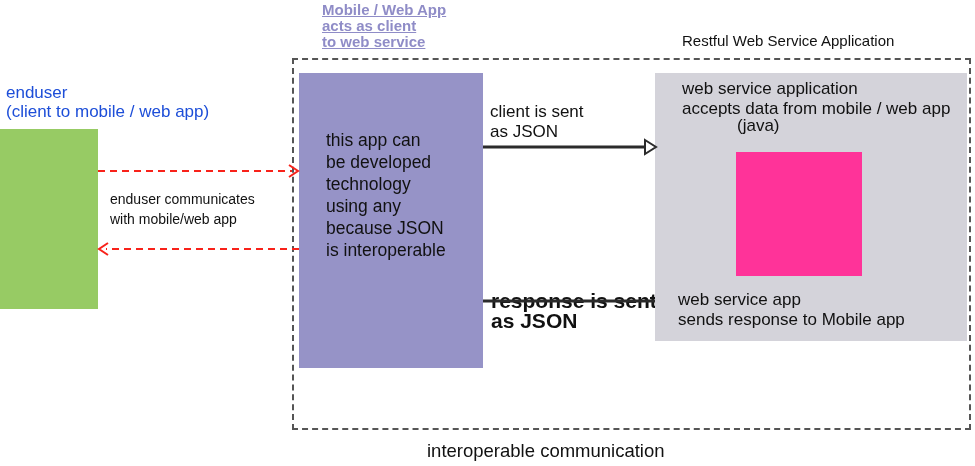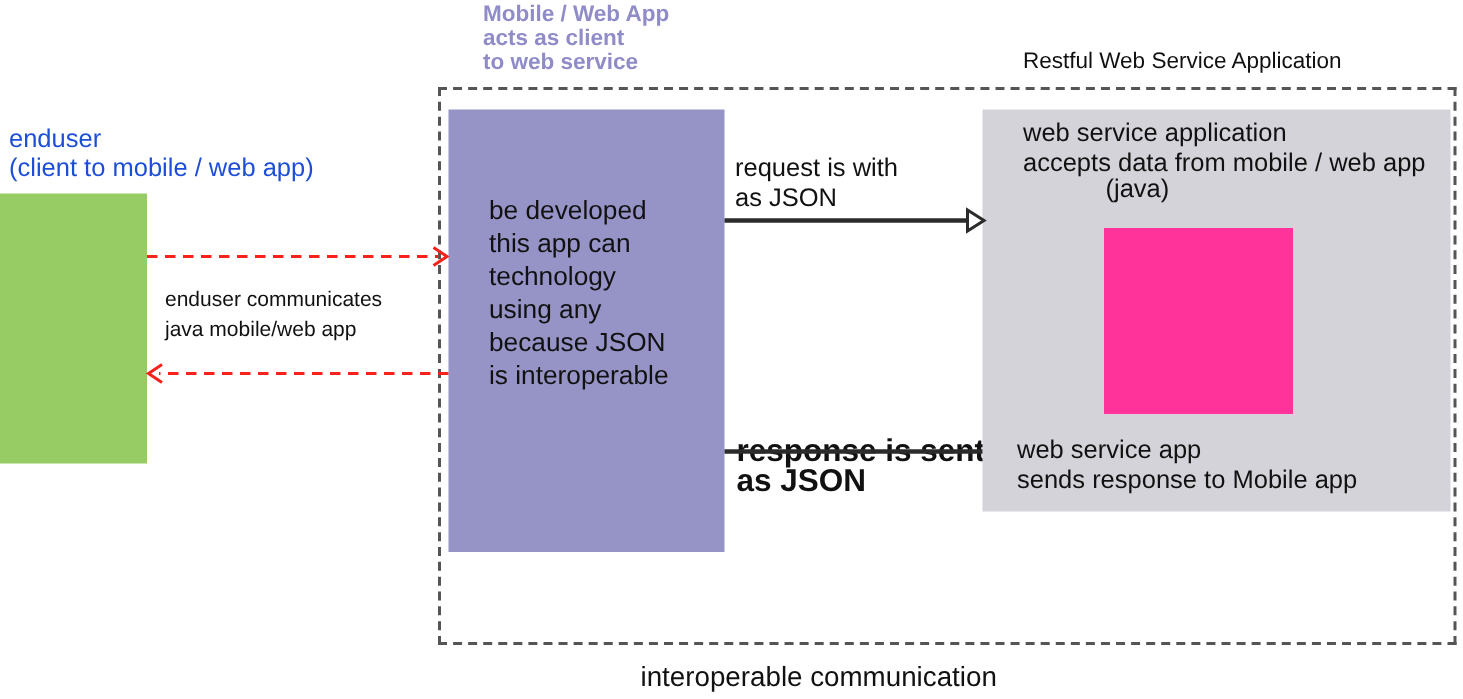--- a/index.html
+++ b/index.html
@@ -9,21 +9,21 @@
     background:#ffffff;
     font-family:"Liberation Sans", sans-serif;
     color:#111;
     overflow:hidden;
   }
   .abs{position:absolute;}
   .line{display:block;white-space:nowrap;}
 
   .mobile-header{
     left:322px;top:2px;
-    font-size:15px;line-height:16px;font-weight:bold;
+    font-size:15px;line-height:16px;font-weight:bold;text-decoration:underline;
   }
   .restful-title{
     left:682px;top:32px;
     font-size:15px;line-height:18px;
   }
   .dashed-region{
     left:292px;top:58px;width:679px;height:372px;
     border:2px dashed #555555;
     box-sizing:border-box;
   }
@@ -95,34 +95,34 @@
   <div class="abs dashed-region" style="border-color: rgb(85, 85, 85);"></div>
 
   <div class="abs enduser-label" style="color: #1d4ed8;">
     <span class="line">enduser</span>
     <span class="line">(client to mobile / web app)</span>
   </div>
   <div class="abs green-box" style="background: rgb(151, 203, 100);"></div>
 
   <div class="abs enduser-comm-label">
     <span class="line">enduser communicates</span>
-    <span class="line">java mobile/web app</span>
+    <span class="line">with mobile/web app</span>
   </div>
 
   <div class="abs purple-box" style="background: rgb(150, 147, 199);">
+    <span class="line">this app can</span>
     <span class="line">be developed</span>
-    <span class="line">this app can</span>
     <span class="line">technology</span>
     <span class="line">using any</span>
     <span class="line">because JSON</span>
     <span class="line">is interoperable</span>
   </div>
 
   <div class="abs request-label">
-    <span class="line">request is with</span>
+    <span class="line">client is sent</span>
     <span class="line">as JSON</span>
   </div>
   <div class="abs response-label">
     <span class="line">response is sent</span>
     <span class="line">as JSON</span>
   </div>
 
   <div class="abs gray-box" style="background: rgb(212, 211, 218);">
     <div class="abs ws-accepts">
       <span class="line">web service application</span>

